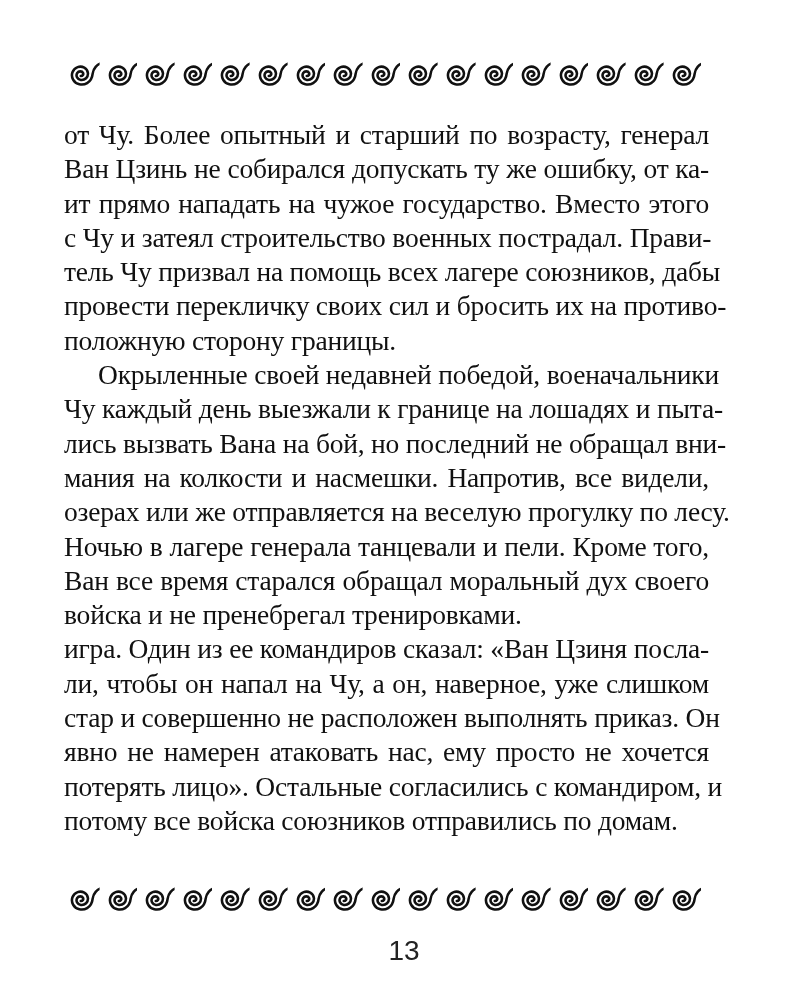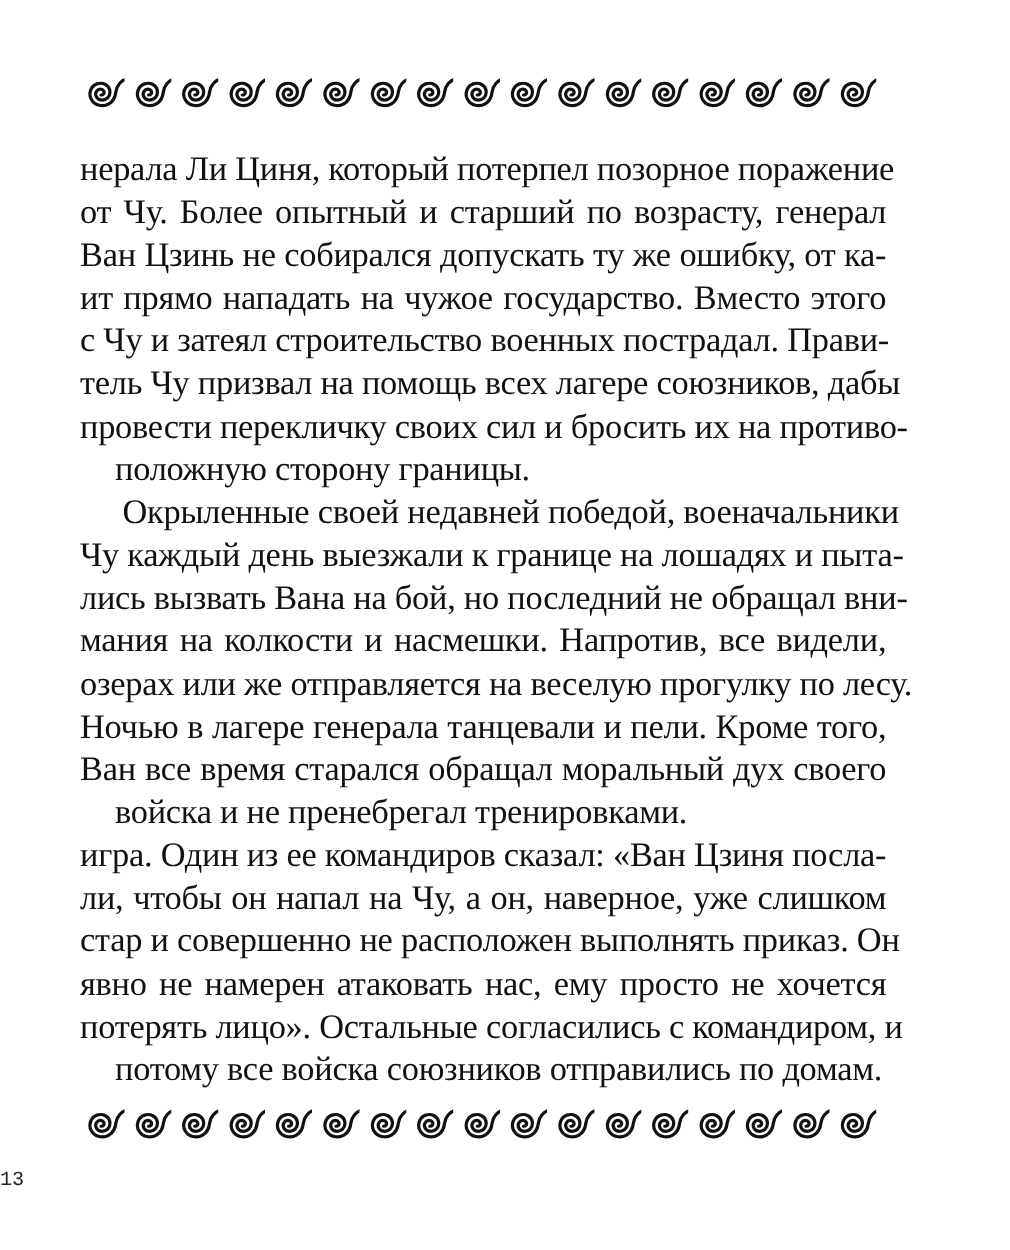--- a/index.html
+++ b/index.html
@@ -41,32 +41,32 @@
       line-height: 34.3px;
       height: 34.3px;
       white-space: nowrap;
       text-align: justify;
       text-align-last: justify;
       letter-spacing: -0.2px;
       display: block;
     }
     .line.last {
       text-align-last: left;
-      margin-left: 28px;
     }
     .line.indent {
       padding-left: 34px;
     }
     .page-number {
       position: absolute;
       top: 935px;
       left: 0;
       width: 808px;
-      font-family: Liberation Mono, monospace;
-      font-size: 16px;
+      text-align: center;
+      font-family: Liberation Sans, sans-serif;
+      font-size: 28px;
       color: #222222;
     }
   </style>
 </head>
 <body>
 
 <svg width="0" height="0" style="position:absolute">
   <defs>
     <symbol id="spiral-sym" viewBox="0 0 38 36">
       <path d="M19 18
@@ -133,21 +133,20 @@
     <svg class="spiral" viewBox="0 0 38 36">
       <use href="#spiral-sym"></use>
     </svg>
     <svg class="spiral" viewBox="0 0 38 36">
       <use href="#spiral-sym"></use>
     </svg>
   </div>
 
 <div class="text-block" id="text-block">
     <div>
-      <span class="line">нерала Ли Циня, который потерпел позорное поражение</span>
       <span class="line">от Чу. Более опытный и старший по возрасту, генерал</span>
       <span class="line">Ван Цзинь не собирался допускать ту же ошибку, от ка-</span>
       <span class="line">ит прямо нападать на чужое государство. Вместо этого</span>
       <span class="line">с Чу и затеял строительство военных пострадал. Прави-</span>
       <span class="line">тель Чу призвал на помощь всех лагере союзников, дабы</span>
       <span class="line">провести перекличку своих сил и бросить их на противо-</span>
       <span class="line last">положную сторону границы.</span>
     </div>
     <div>
       <span class="line indent">Окрыленные своей недавней победой, военачальники</span>

